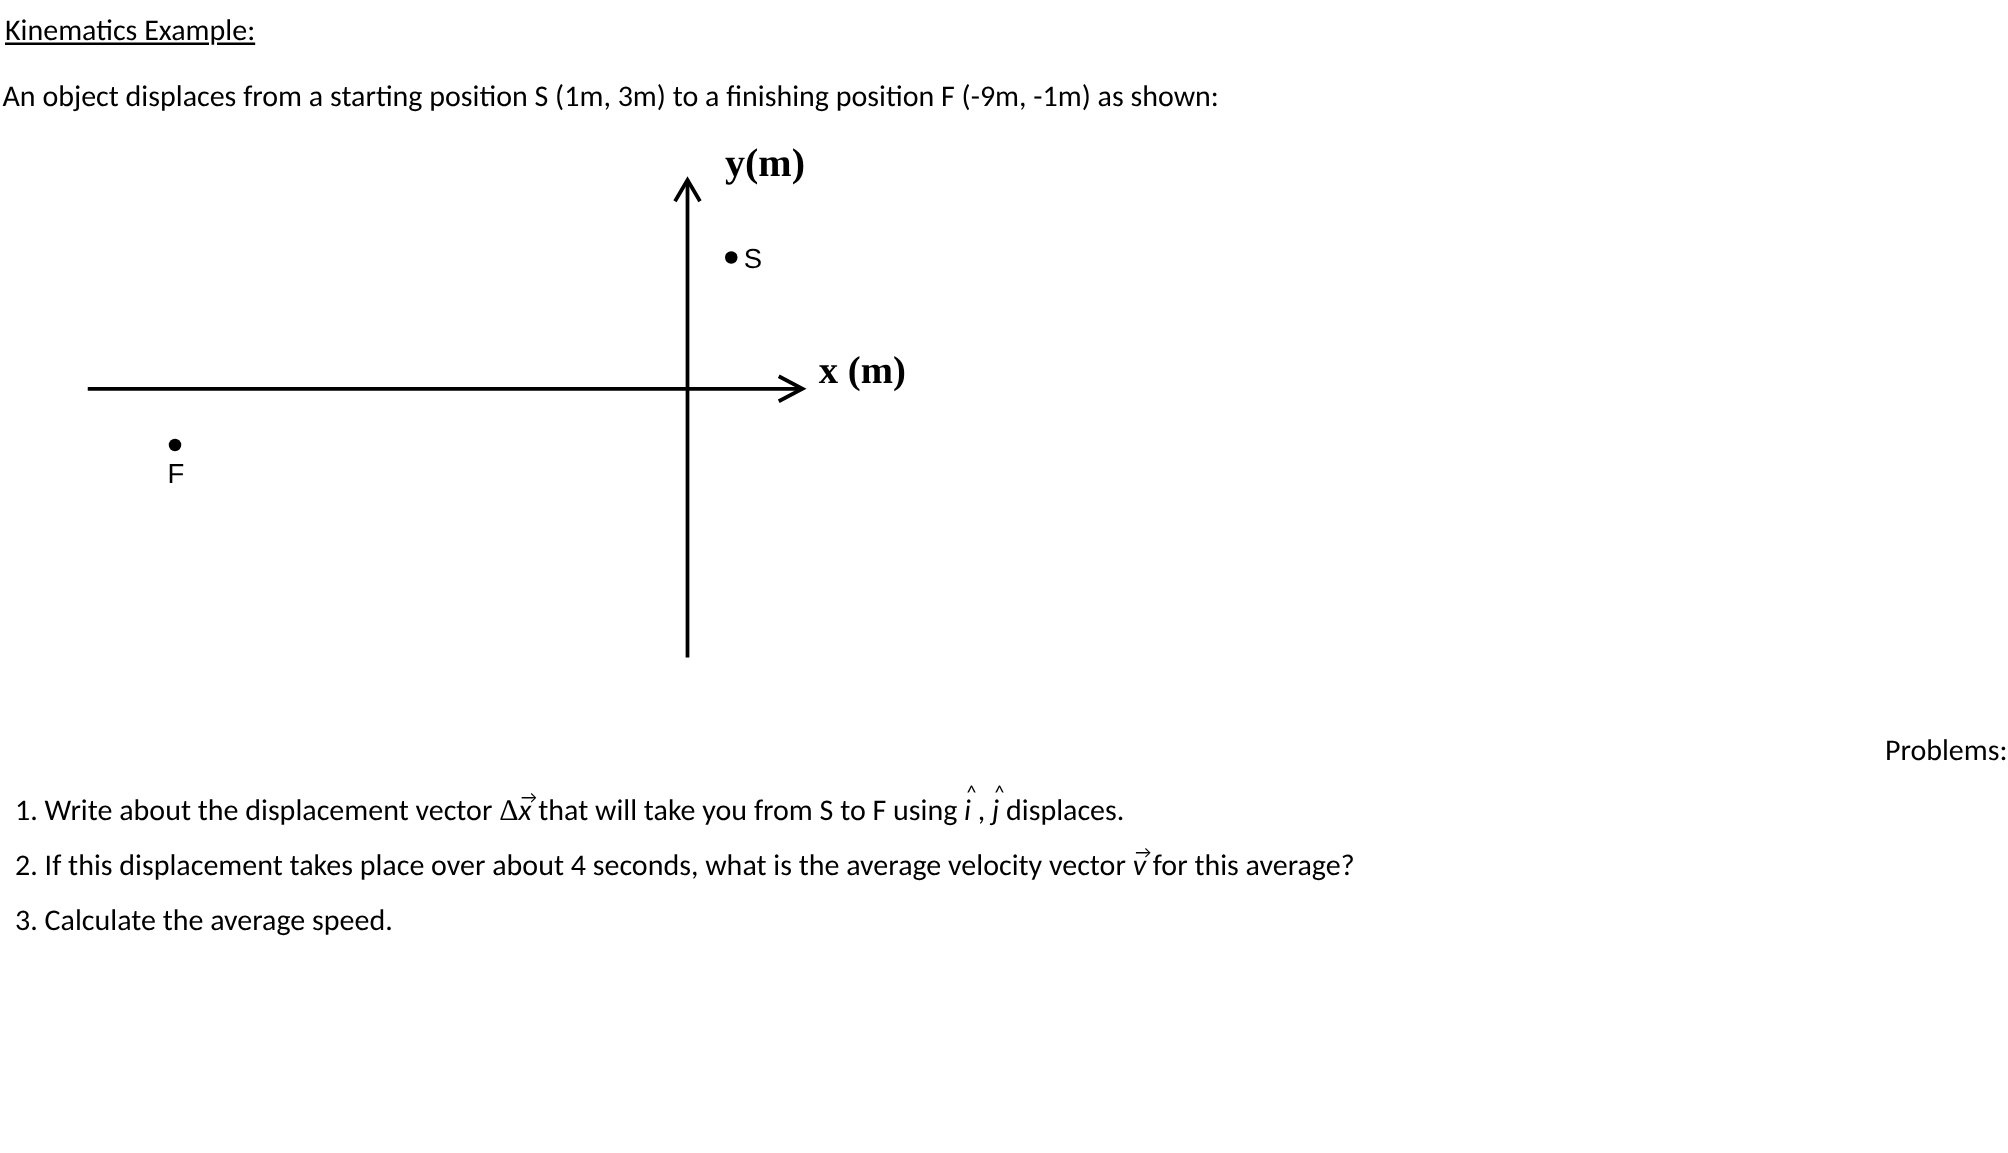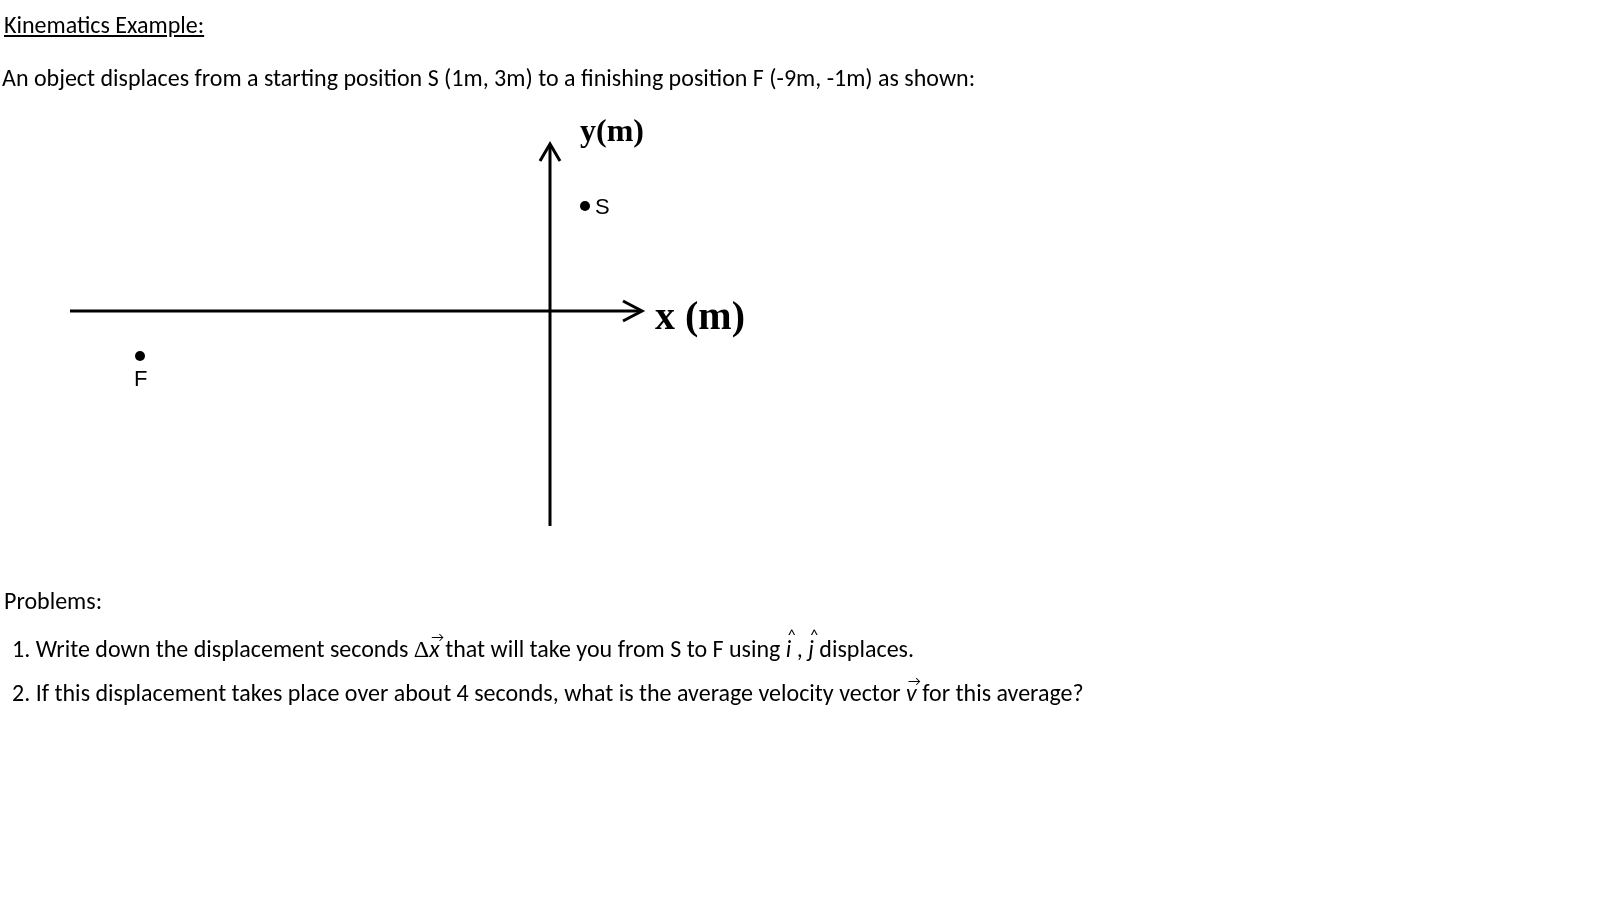--- a/index.html
+++ b/index.html
@@ -32,20 +32,21 @@
       padding-left: 70px;
     }
     .diagram {
       width: 700px;
       height: 440px;
       position: relative;
     }
     .problems-heading {
       margin-bottom: 16px;
       padding-left: 4px;
+      text-align: right;
     }
     .problems-list {
       list-style: none;
       padding-left: 12px;
     }
     .problems-list li {
       margin-bottom: 8px;
       line-height: 1.5;
     }
     .math-vec {
@@ -99,32 +100,36 @@
 
       <polyline points="553,195 572,205 553,215" fill="none" stroke="#000" stroke-width="3"></polyline>
 
       <circle cx="515" cy="100" r="5" fill="#000"></circle>
 
       <circle cx="70" cy="250" r="5" fill="#000"></circle>
     </svg>
     
     <div class="handwritten" style="position:absolute; left:510px; top:6px; font-size:32px;">y(m)</div>
     
-    <div class="handwritten" style="position:absolute; left:585px; top:186px; font-size:40px;">x (m)</div>
+    <div class="handwritten" style="position:absolute; left:585px; top:172px; font-size:31px;">x (m)</div>
     
     <div style="position:absolute; left:525px; top:88px; font-size:22px; font-family:Arial;">S</div>
     
     <div style="position:absolute; left:64px; top:260px; font-size:22px; font-family:Arial;">F</div>
   </div>
 </div>
 
 <div class="problems-heading">Problems:</div>
 
 <ol class="problems-list">
   <li>
     <span>1.</span>
-    <span>Write down the displacement seconds </span><span class="delta">Δ</span><span class="math-vec"><span class="arrow-over">→</span><span>x</span></span><span> that will take you from S to F using </span><span class="math-hat"><span class="hat-over">^</span><span>i</span></span><span> , </span><span class="math-hat"><span class="hat-over">^</span><span>j</span></span><span> displaces.</span>
+    <span>Write about the displacement vector </span><span class="delta">Δ</span><span class="math-vec"><span class="arrow-over">→</span><span>x</span></span><span> that will take you from S to F using </span><span class="math-hat"><span class="hat-over">^</span><span>i</span></span><span> , </span><span class="math-hat"><span class="hat-over">^</span><span>j</span></span><span> displaces.</span>
   </li>
   <li>
     <span>2.</span>
     <span>If this displacement takes place over about 4 seconds, what is the average velocity vector </span><span class="math-vec"><span class="arrow-over">→</span><span>v</span></span><span> for this average?</span>
   </li>
+  <li>
+    <span>3.</span>
+    <span>Calculate the average speed.</span>
+  </li>
 </ol>
 
 </body></html>

